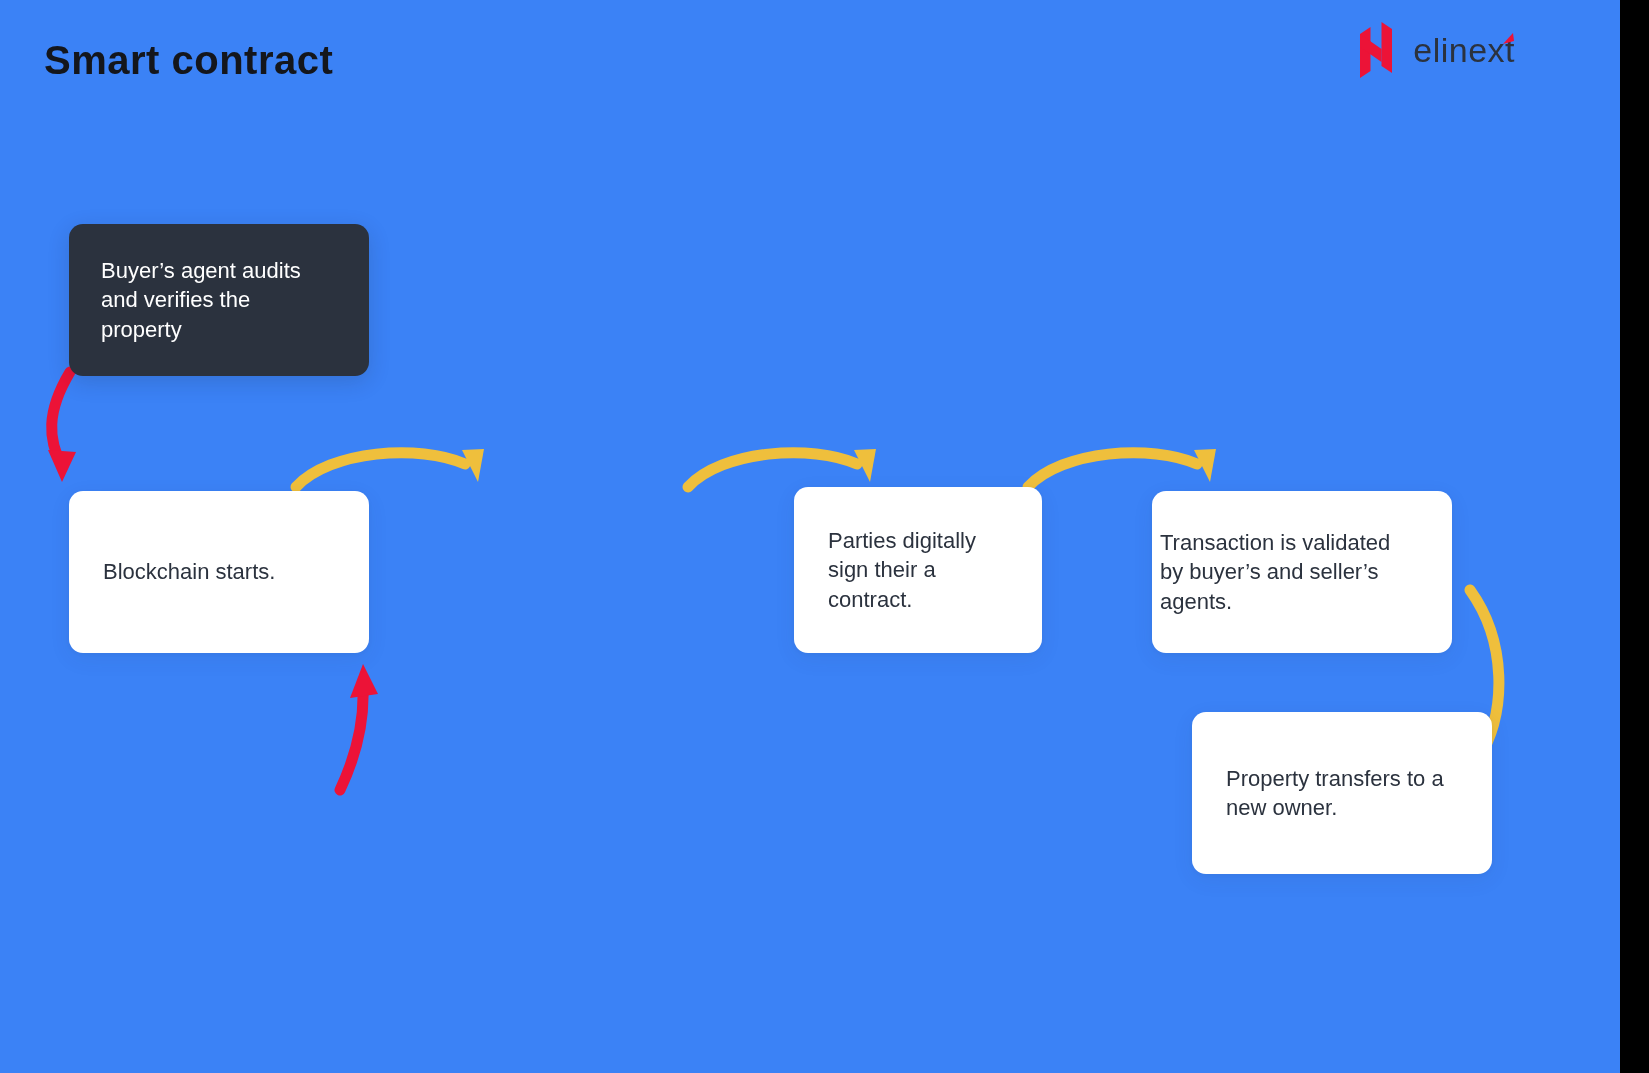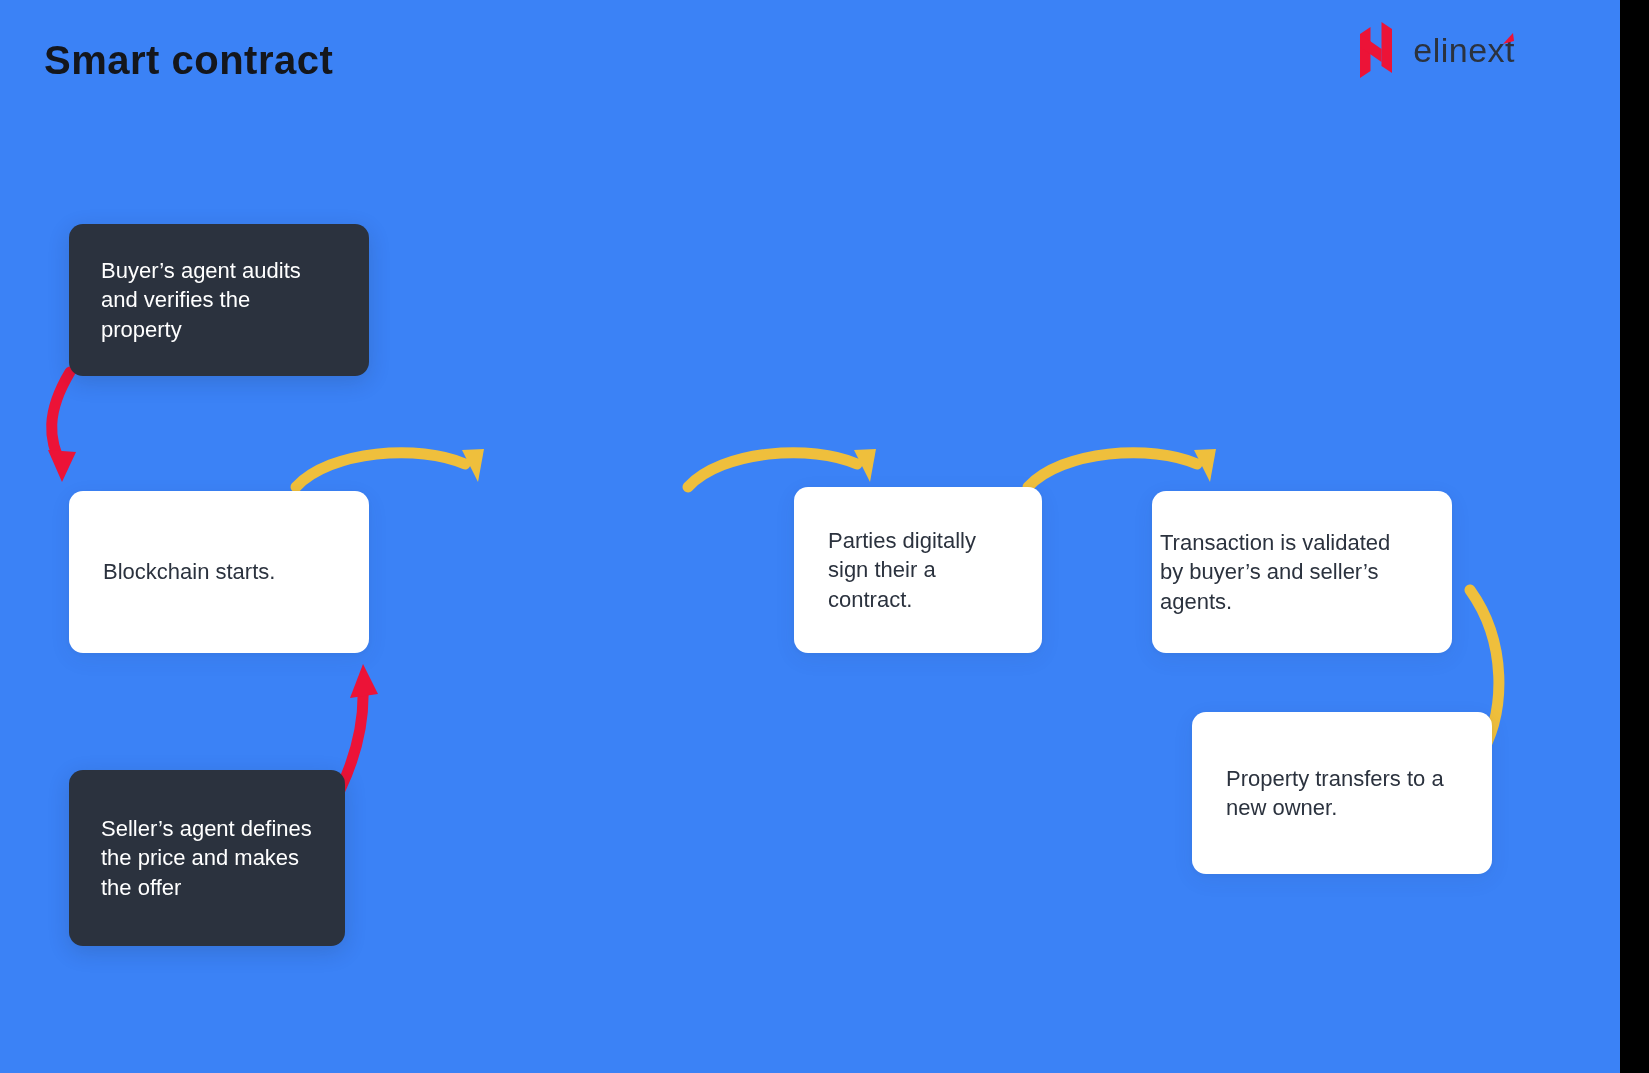--- a/index.html
+++ b/index.html
@@ -191,19 +191,16 @@
   </div>
 
   <div class="card light" id="card-transaction">
     <p>Transaction is validated by buyer’s and seller’s agents.</p>
   </div>
 
   <div class="card light" id="card-property">
     <p>Property transfers to a new owner.</p>
   </div>
 
-  <div class="card dark" id="card-seller-agent">
-    <p>Seller’s agent defines the price and makes the offer</p>
-  </div>
 
 </div>
 
 <div id="right-band"></div>
 
 </body></html>

